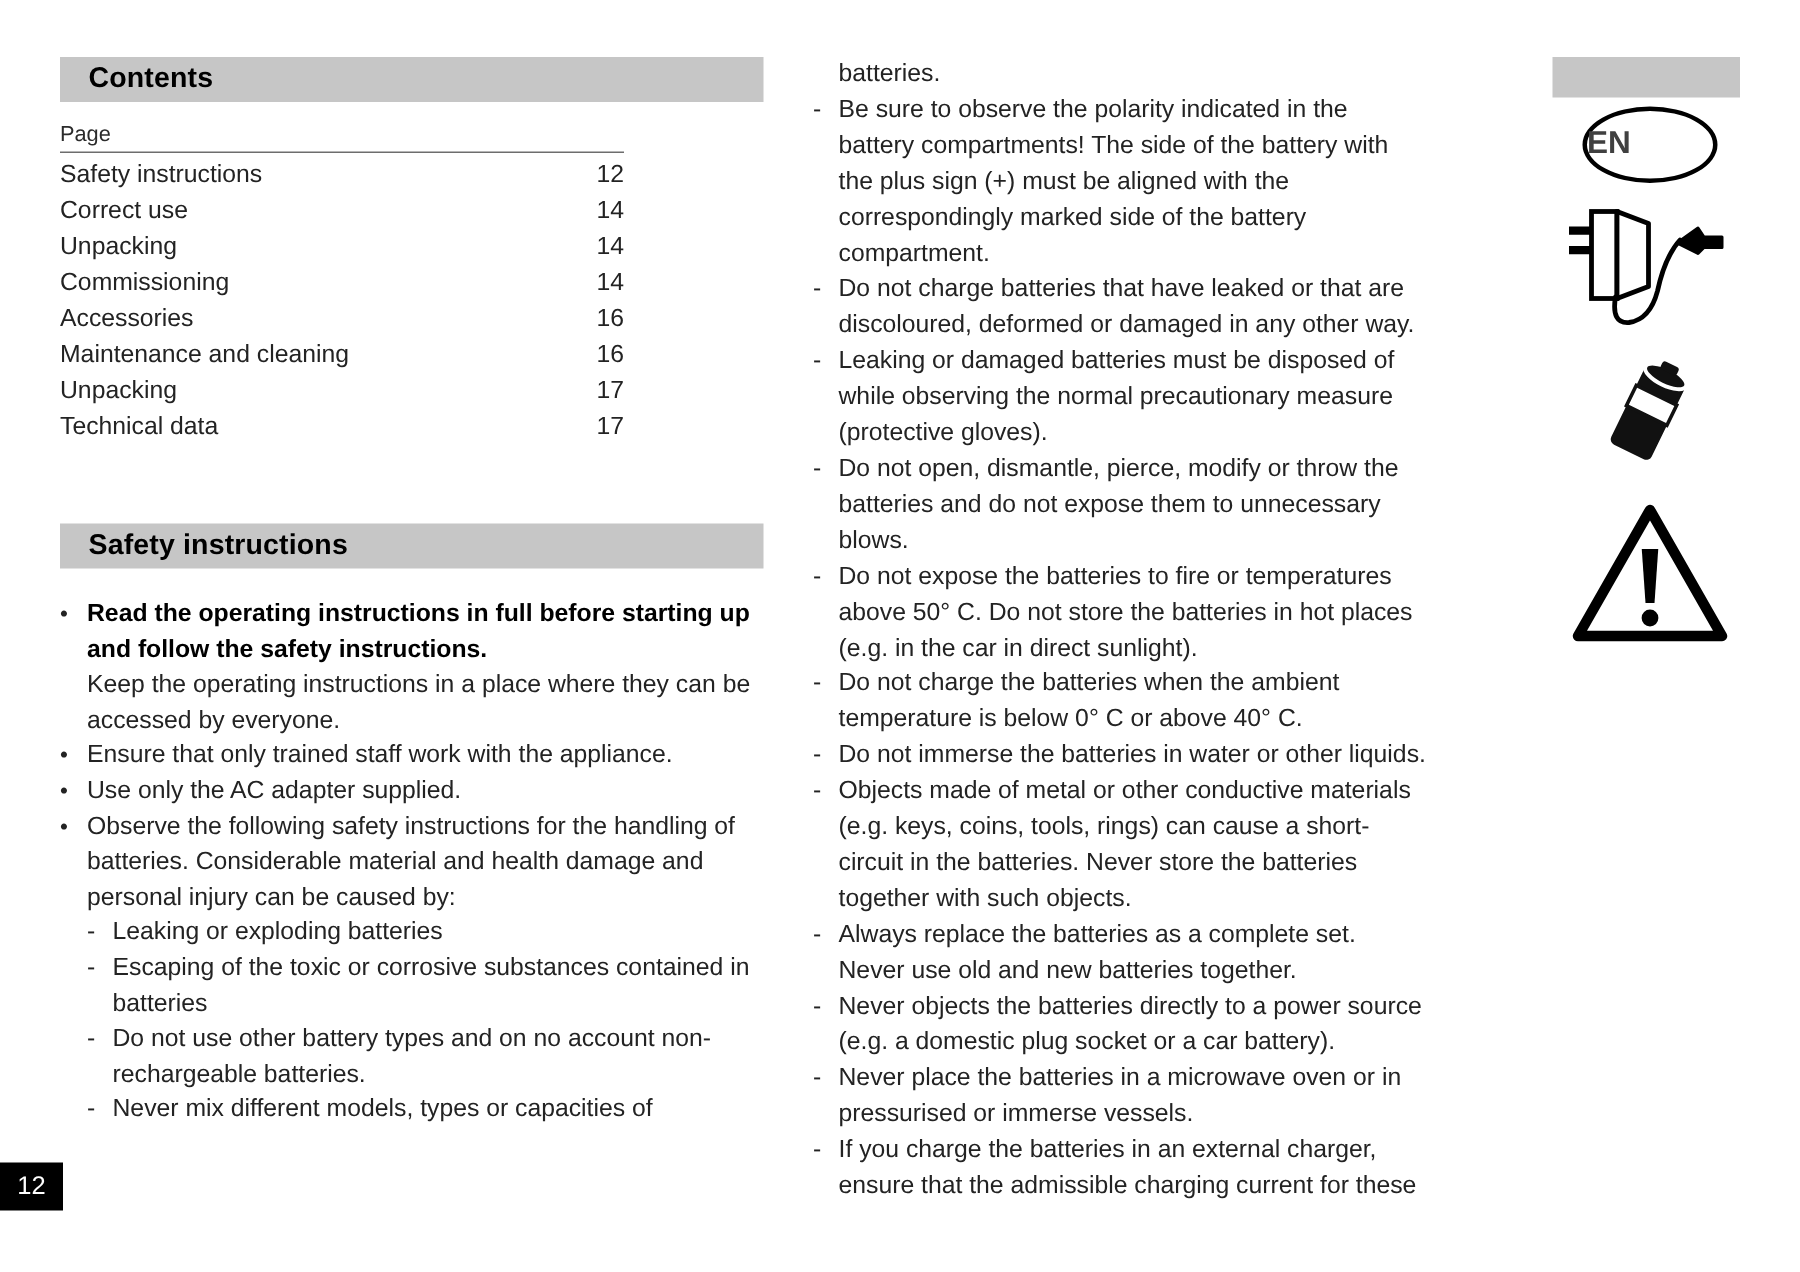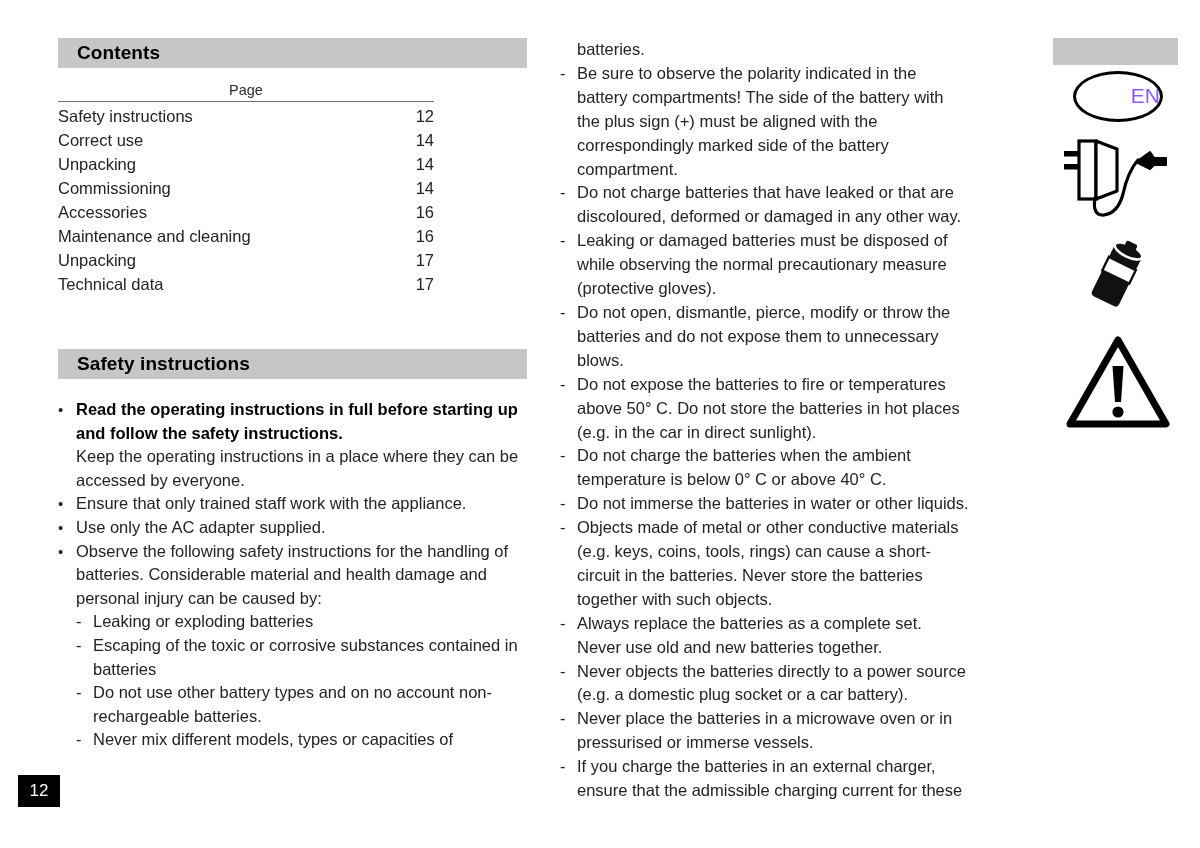--- a/index.html
+++ b/index.html
@@ -13,21 +13,20 @@
     position: relative;
     font-family: "Liberation Sans", sans-serif;
     color: #1a1a1a;
     overflow: hidden;
   }
 
   
   .page {
     position: absolute;
     inset: 0;
-    margin-left: 18px;
   }
 
   
   .section-bar {
     position: absolute;
     background: #c6c6c6;
     display: flex;
     align-items: center;
   }
   .section-bar .section-title {
@@ -39,21 +38,21 @@
   }
 
   
   .toc {
     position: absolute;
     left: 40px;
     top: 82px;
     width: 376px;
   }
   .toc-head {
-    text-align: center;
+    text-align: left;
     font-size: 14.5px;
     color: #2b2b2b;
     padding-bottom: 3px;
   }
   .toc-rule {
     border-top: 1px solid #6d6d6d;
     height: 0;
     margin-bottom: 2px;
   }
   .toc-row {
@@ -148,24 +147,24 @@
   #battery-icon-wrap { height: 92px; }
   #warning-icon-wrap { height: 118px; }
 
   .lang-oval {
     width: 84px;
     height: 45px;
     border: 3.5px solid #000;
     border-radius: 50%;
     display: flex;
     align-items: center;
-    justify-content: flex-end;
+    justify-content: flex-start;
     font-size: 21px;
-    font-weight: normal;
-    color: #8b5cf6;
+    font-weight: bold;
+    color: #404040;
   }
 </style>
 </head>
 <body>
 
 <div class="page">
 
   <div class="section-bar" style="left:40px; top:38px; width:469px; height:30px;">
     <span class="section-title">Contents</span>
   </div>

